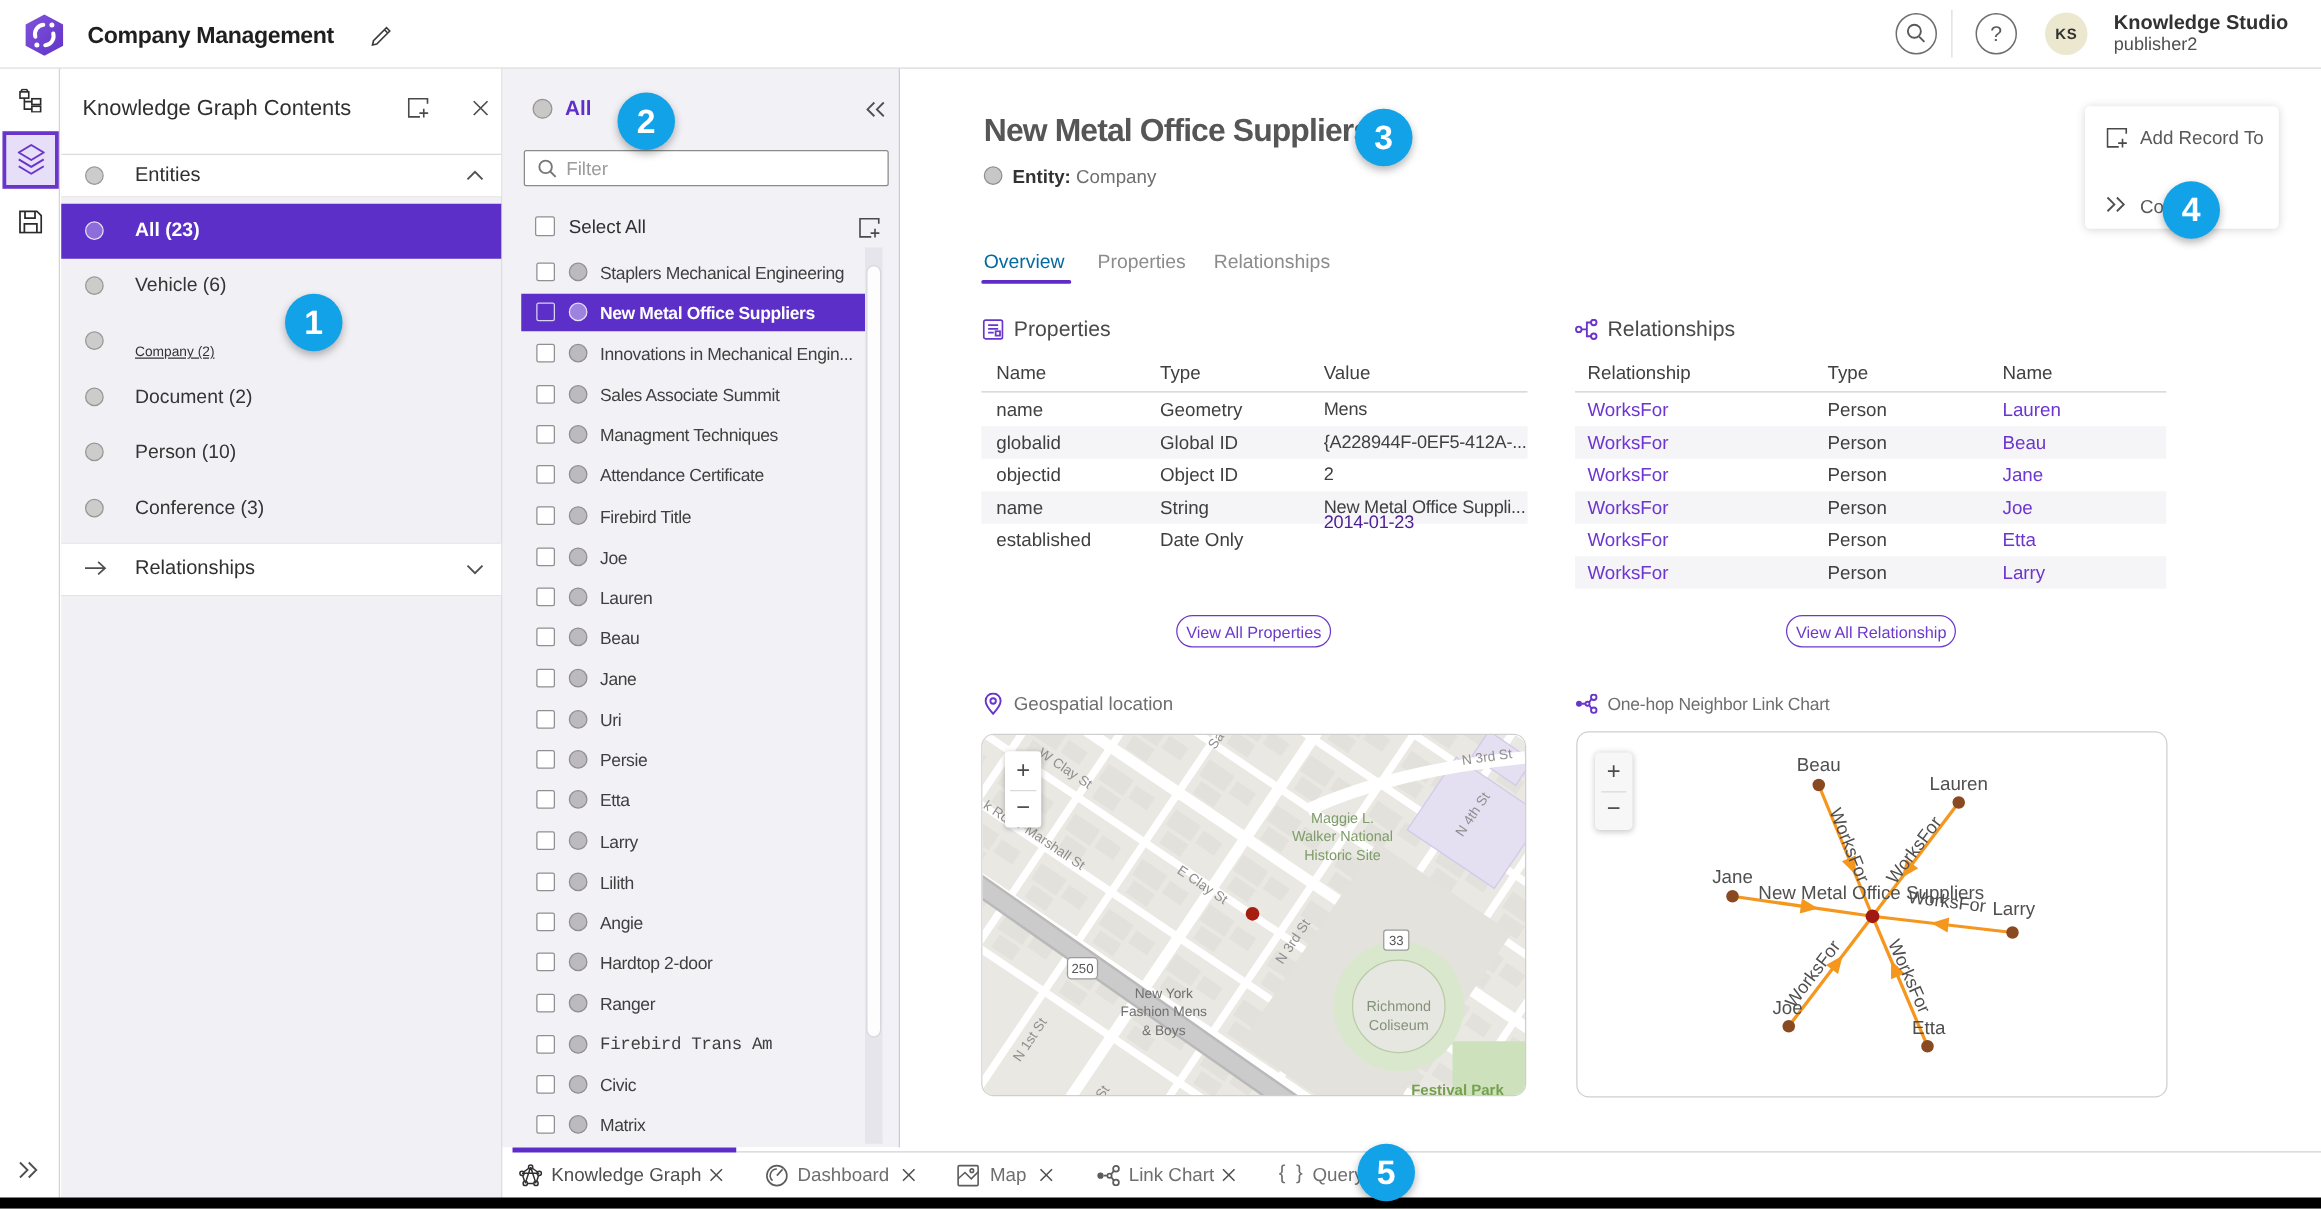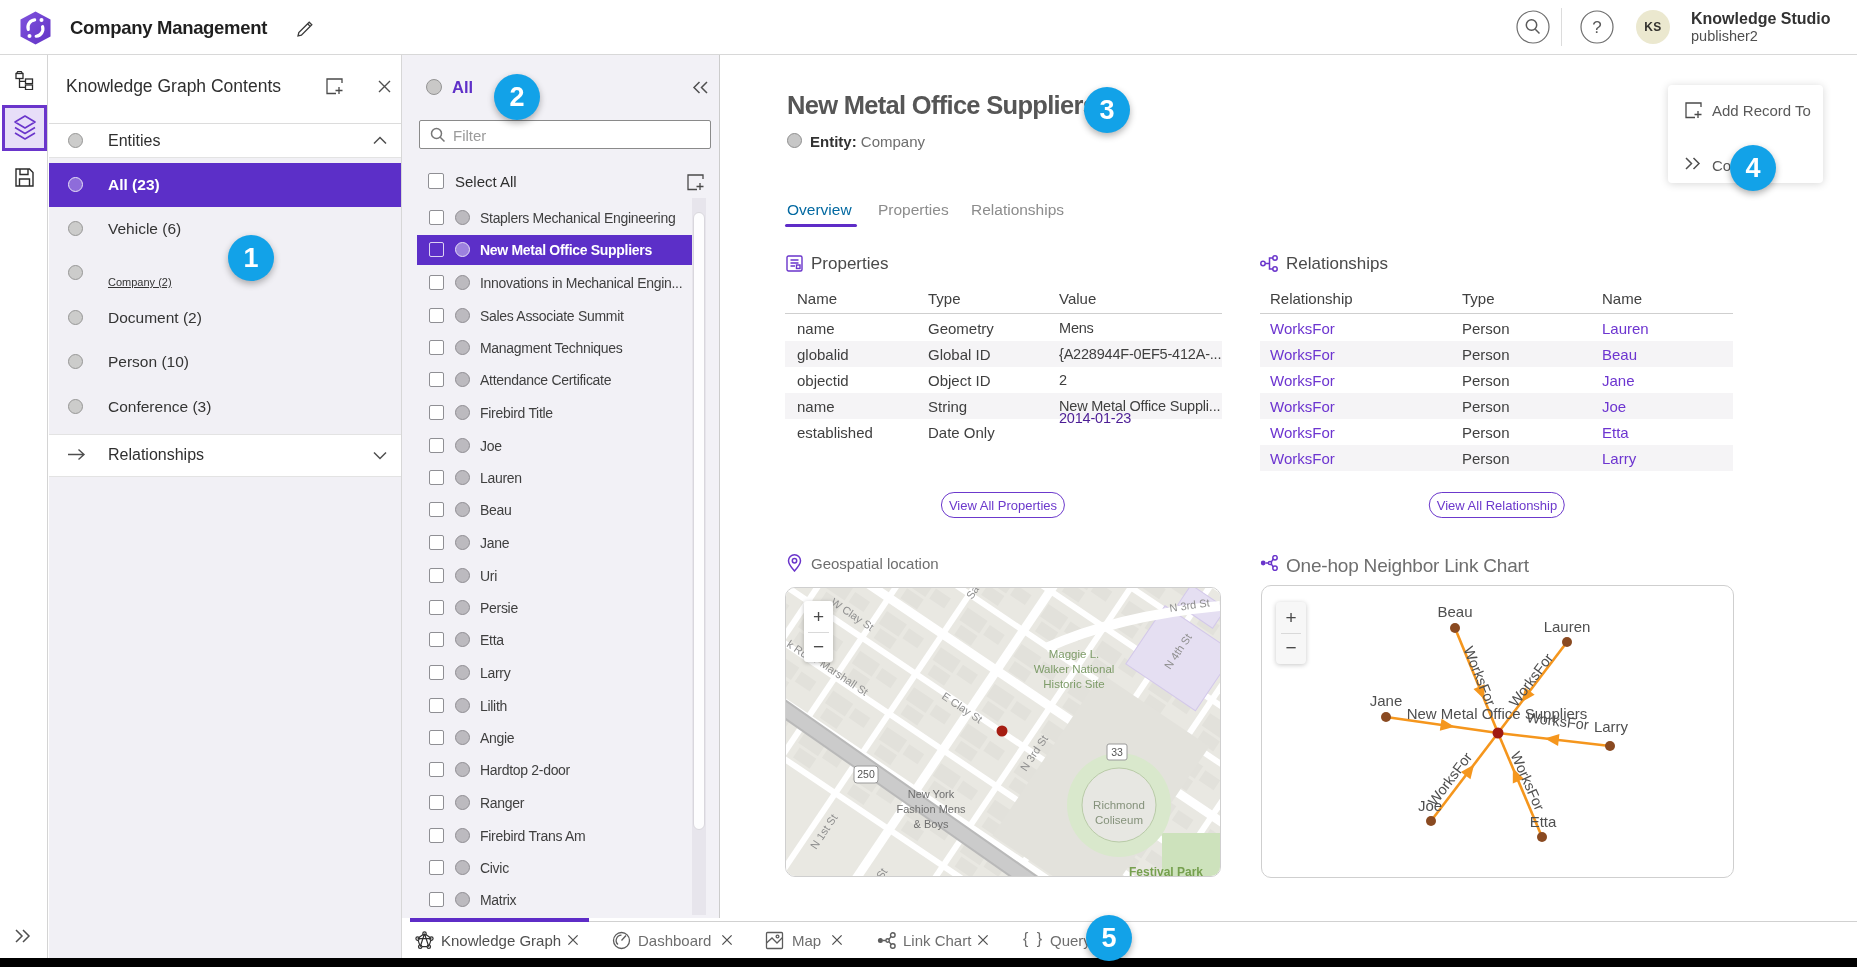--- a/index.html
+++ b/index.html
@@ -183,21 +183,21 @@
 <div class="radio" style="left:455px;top:730px;width:15px;height:15px;background:#bcbabf;border:1.5px solid #908e93;"></div>
 <div class="rowtxt" style="left:480px;top:730px;">Angie</div>
 <div class="chk" style="left:429px;top:762px;width:15px;height:15px;"></div>
 <div class="radio" style="left:455px;top:762px;width:15px;height:15px;background:#bcbabf;border:1.5px solid #908e93;"></div>
 <div class="rowtxt" style="left:480px;top:762px;">Hardtop 2-door</div>
 <div class="chk" style="left:429px;top:795px;width:15px;height:15px;"></div>
 <div class="radio" style="left:455px;top:795px;width:15px;height:15px;background:#bcbabf;border:1.5px solid #908e93;"></div>
 <div class="rowtxt" style="left:480px;top:795px;">Ranger</div>
 <div class="chk" style="left:429px;top:828px;width:15px;height:15px;"></div>
 <div class="radio" style="left:455px;top:828px;width:15px;height:15px;background:#bcbabf;border:1.5px solid #908e93;"></div>
-<div class="rowtxt" style="left:480px;top:828px;">Firebird Trans Am</div>
+<div class="rowtxt" style="left:480px;top:828px;font-family:Liberation Mono, monospace;">Firebird Trans Am</div>
 <div class="chk" style="left:429px;top:860px;width:15px;height:15px;"></div>
 <div class="radio" style="left:455px;top:860px;width:15px;height:15px;background:#bcbabf;border:1.5px solid #908e93;"></div>
 <div class="rowtxt" style="left:480px;top:860px;">Civic</div>
 <div class="chk" style="left:429px;top:892px;width:15px;height:15px;"></div>
 <div class="radio" style="left:455px;top:892px;width:15px;height:15px;background:#bcbabf;border:1.5px solid #908e93;"></div>
 <div class="rowtxt" style="left:480px;top:892px;">Matrix</div>
 
 <div class="abs" style="left:692px;top:198px;width:14px;height:717px;background:#e7e5ec;"></div>
 <div class="abs" style="left:693px;top:212px;width:12px;height:618px;background:#fdfdfe;border:1px solid #d9d7dd;border-radius:6px;"></div>
 
@@ -709,21 +709,21 @@
 <div style="position:absolute;left:18px;top:44px;width:29px;height:30px;color:#4a4a4a;font-size:19px;display:flex;align-items:center;justify-content:center;">−</div>
 </div>
 
 <svg class="abs" style="left:1260px;top:555px;" width="19" height="16" viewBox="0 0 19 16" fill="none" stroke="#6a35cb" stroke-width="1.5">
   <circle cx="3.2" cy="8" r="2.4" fill="#6a35cb" stroke="none"></circle>
   <circle cx="15" cy="2.8" r="2.2"></circle>
     <circle cx="15" cy="13.2" r="2.2"></circle>
     <circle cx="10" cy="8" r="1.6"></circle>
   <path d="M5.5,8 L8.4,8 M11.3,6.9 L13.2,4.2 M11.3,9.1 L13.2,11.8"></path>
 </svg>
-<div class="abs" style="left:1286px;top:555px;font-size:19px;letter-spacing:-0.2px;color:#6e6e6e;">One-hop Neighbor Link Chart</div>
+<div class="abs" style="left:1286px;top:555px;font-size:14px;letter-spacing:-0.2px;color:#6e6e6e;">One-hop Neighbor Link Chart</div>
 <div class="abs" style="left:1261px;top:585px;width:473px;height:293px;border:1px solid #cfcfcf;border-radius:10px;overflow:hidden;background:#fff;">
 <svg width="471" height="291" viewBox="0 0 471 291">
 <line x1="193" y1="42" x2="236" y2="147" stroke="#f5961d" stroke-width="2.6"></line>
 <line x1="305" y1="56" x2="236" y2="147" stroke="#f5961d" stroke-width="2.6"></line>
 <line x1="124" y1="131" x2="236" y2="147" stroke="#f5961d" stroke-width="2.6"></line>
 <line x1="348" y1="160" x2="236" y2="147" stroke="#f5961d" stroke-width="2.6"></line>
 <line x1="169" y1="235" x2="236" y2="147" stroke="#f5961d" stroke-width="2.6"></line>
 <line x1="280" y1="251" x2="236" y2="147" stroke="#f5961d" stroke-width="2.6"></line>
 <g transform="translate(219.7 107.1) rotate(67.7)">
         <path d="M7,0 L-7,6 L-7,-6 Z" fill="#f5961d"></path>

